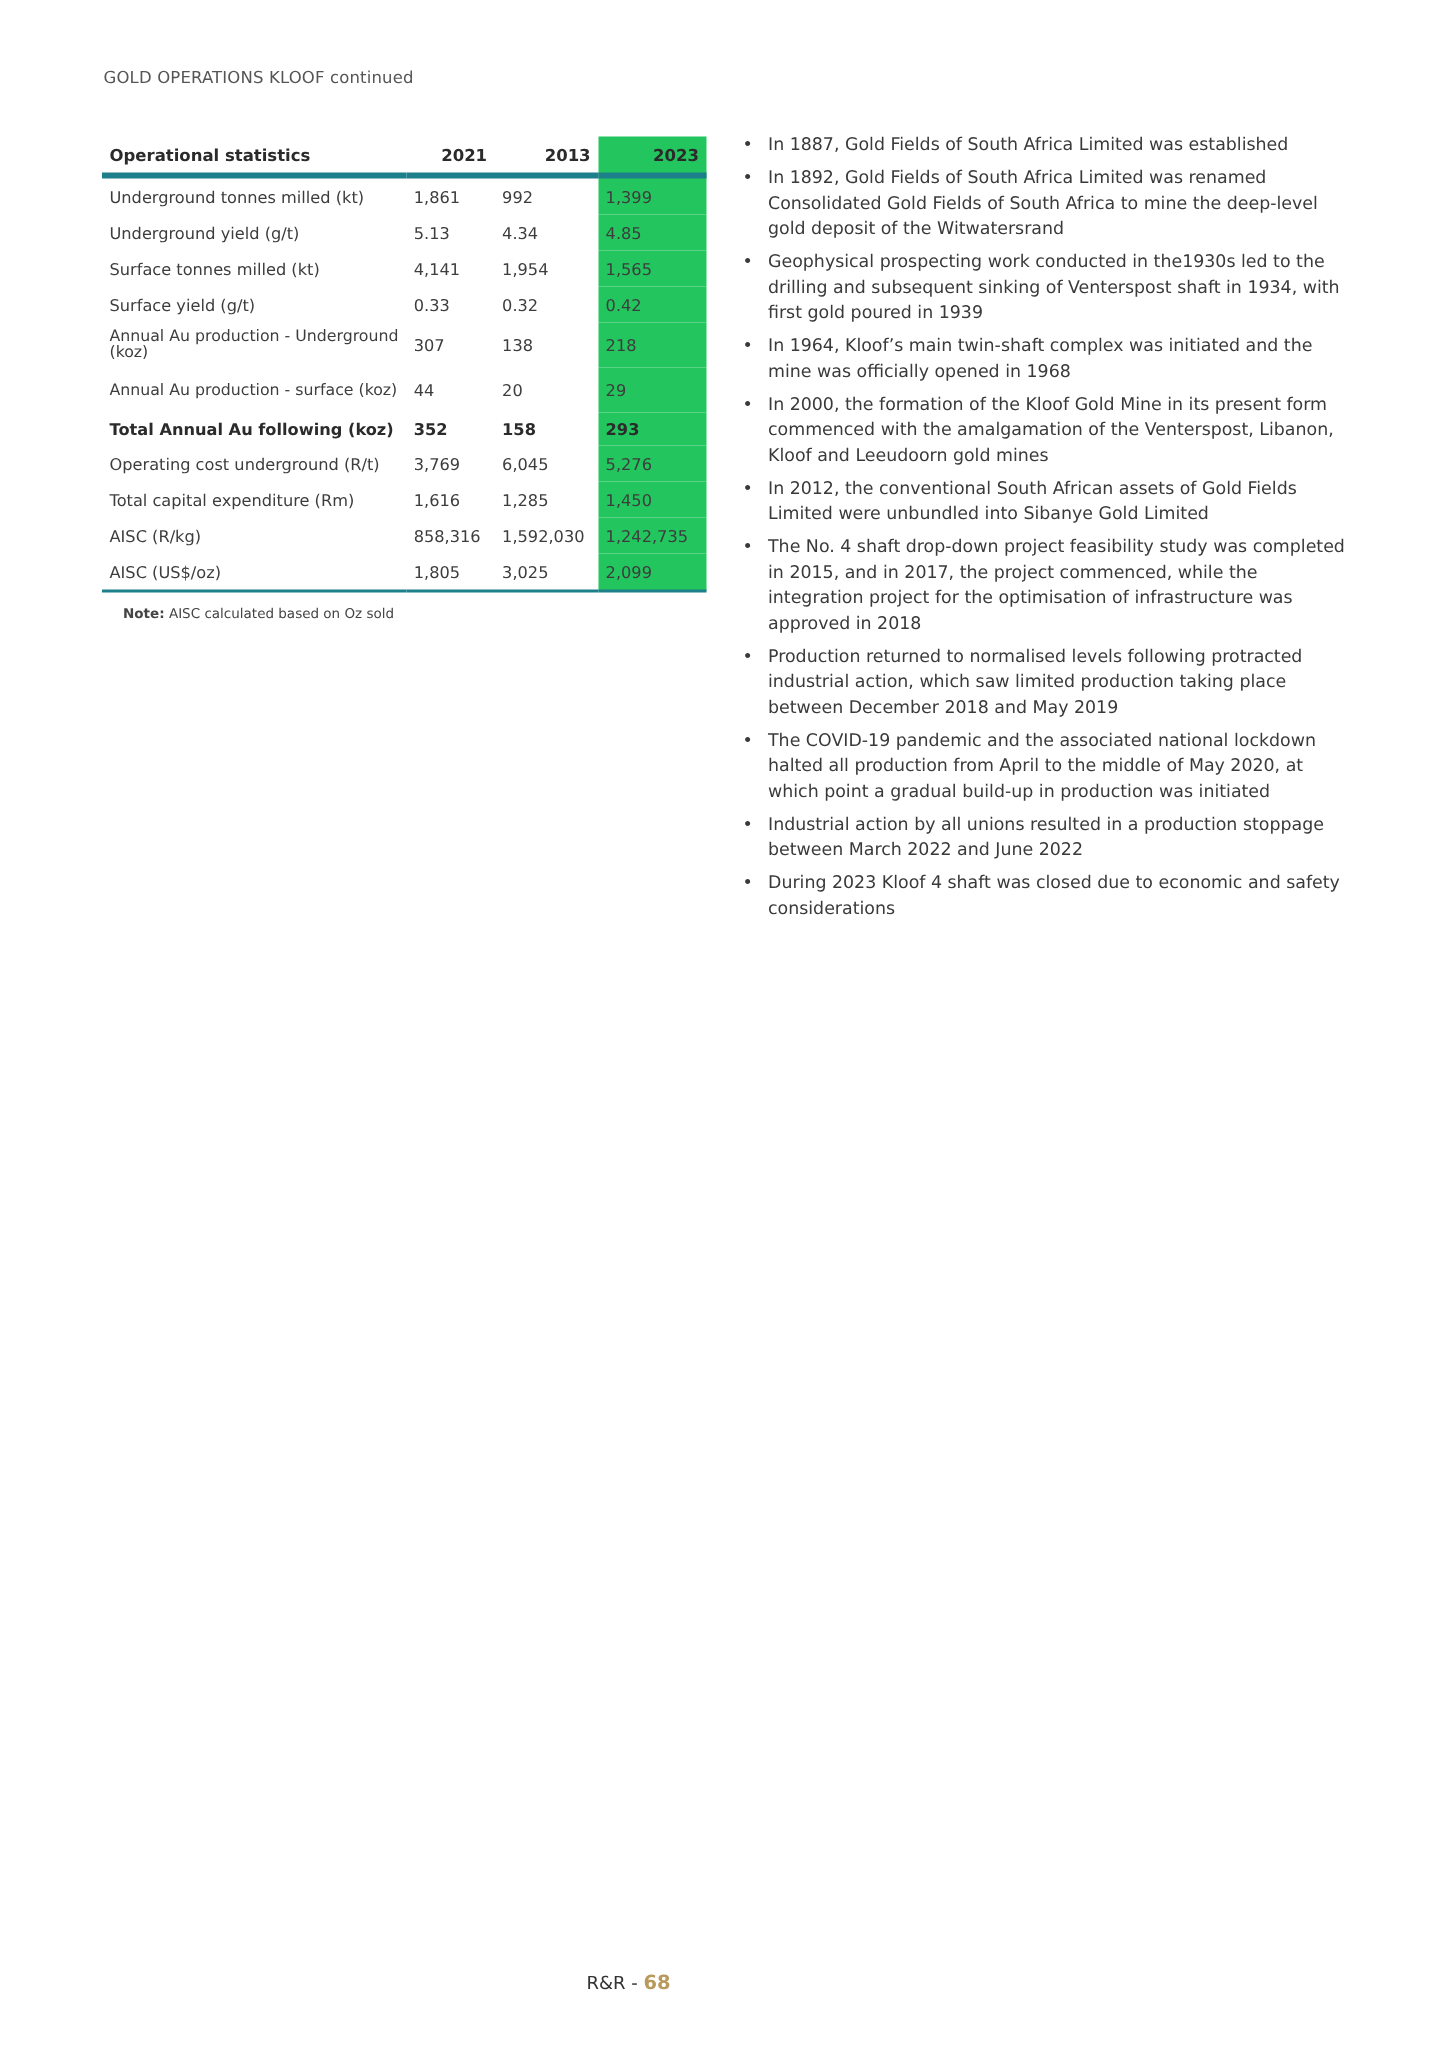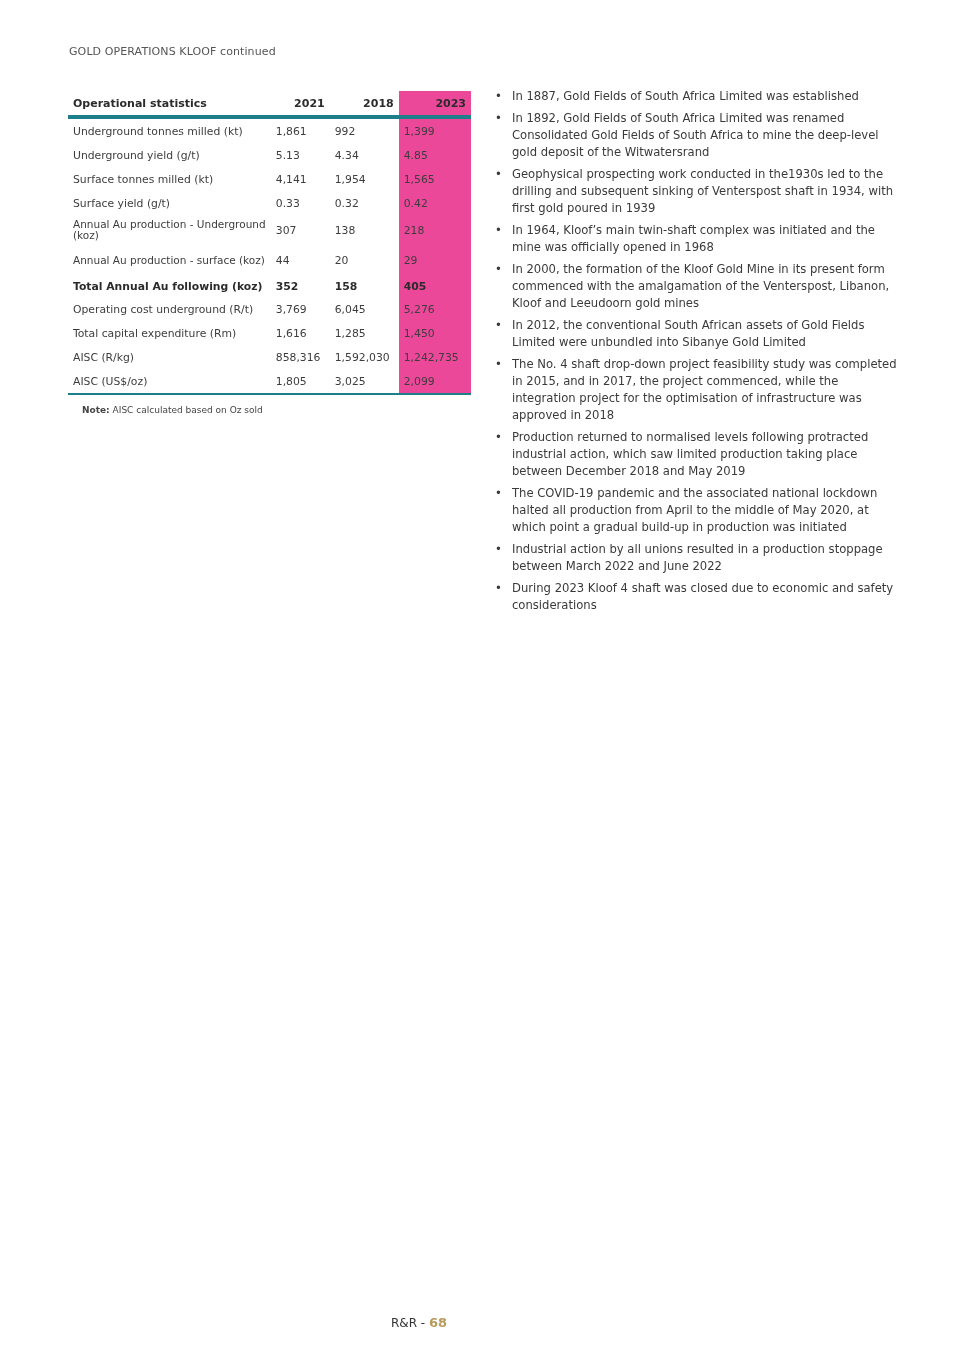--- a/index.html
+++ b/index.html
@@ -19,21 +19,21 @@
     .stats-table th {
       font-weight: bold; color: #2b2b2b; height: 24px; text-align: right;
       border-bottom: 4px solid #1c7f8a;
     }
     .stats-table th.label { text-align: left; }
     .stats-table td { height: 24px; color: #3d3d3d; font-size: 10.8px; }
     .stats-table td.label { text-align: left; }
     .stats-table td.label.two-line { line-height: 11px; font-size: 10.5px; height: 30px; }
     .stats-table tr.two-line-row td { height: 30px; }
     .stats-table tr.bold td { font-weight: bold; color: #2b2b2b; height: 22px; }
-    .stats-table .hl { background: #ec4899; }
+    .stats-table .hl { background: #22c55e; }
     .stats-table tbody tr:last-child td { border-bottom: 2px solid #1c7f8a; margin-left: 30px; }
     .col-label { width: 222px; }
     .col-2021 { width: 50px; }
     .col-2022 { width: 60px; }
     .col-2023 { width: 64px; }
     .note {
       position: absolute; left: 82px; top: 405px; font-size: 9px; color: #444;
     }
     .note b { font-weight: bold; }
     .history {
@@ -51,21 +51,21 @@
 </head>
 <body>
 
 <div class="header">GOLD OPERATIONS KLOOF continued</div>
 
 <table class="stats-table">
   <thead>
     <tr>
       <th class="label col-label">Operational statistics</th>
       <th class="col-2021">2021</th>
-      <th class="col-2022">2018</th>
+      <th class="col-2022">2013</th>
       <th class="col-2023 hl">2023</th>
     </tr>
   </thead>
   <tbody>
     <tr>
       <td class="label">Underground tonnes milled (kt)</td>
       <td>1,861</td>
       <td>992</td>
       <td class="hl">1,399</td>
     </tr>
@@ -96,21 +96,21 @@
     <tr class="two-line-row">
       <td class="label two-line">Annual Au production - surface (koz)</td>
       <td>44</td>
       <td>20</td>
       <td class="hl">29</td>
     </tr>
     <tr class="bold">
       <td class="label">Total Annual Au following (koz)</td>
       <td>352</td>
       <td>158</td>
-      <td class="hl">405</td>
+      <td class="hl">293</td>
     </tr>
     <tr>
       <td class="label">Operating cost underground (R/t)</td>
       <td>3,769</td>
       <td>6,045</td>
       <td class="hl">5,276</td>
     </tr>
     <tr>
       <td class="label">Total capital expenditure (Rm)</td>
       <td>1,616</td>

